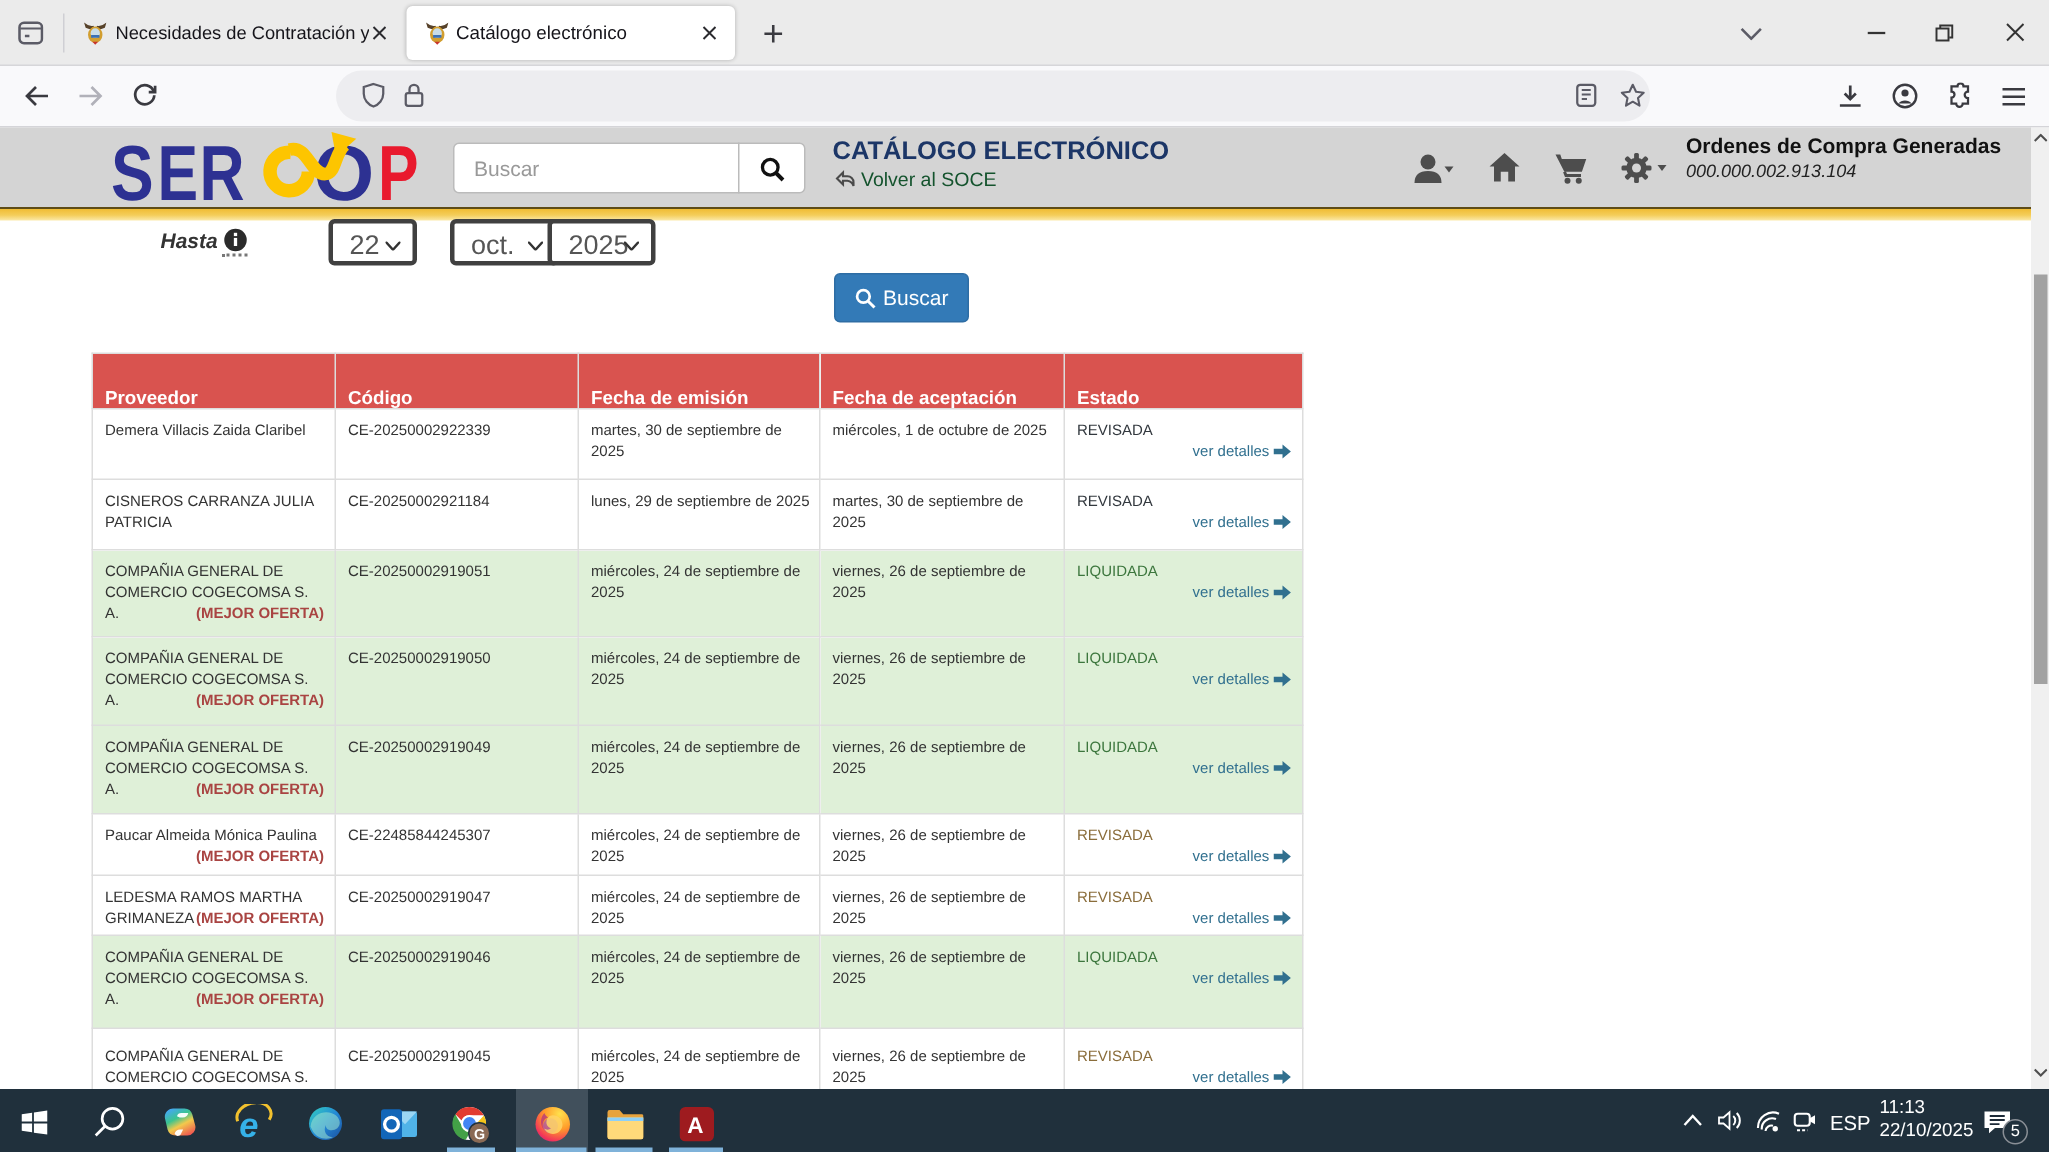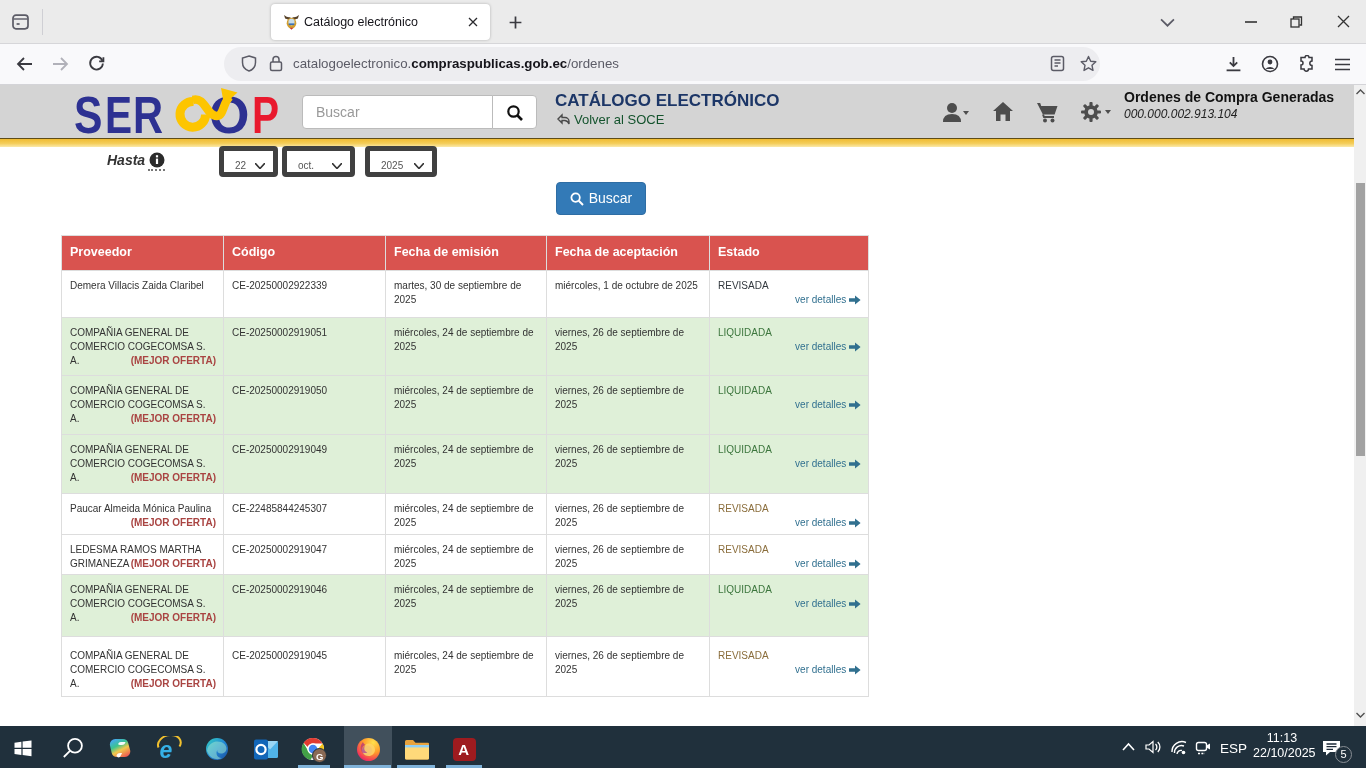--- a/index.html
+++ b/index.html
@@ -27,28 +27,28 @@
 #sbox { position:absolute; left:302px; top:10px; width:191px; height:34px; background:#fff; border:1px solid #bbb; border-radius:4px 0 0 4px; }
 #sbox span { position:absolute; left:13px; top:8px; color:#999; font-size:14px; }
 #sbtn { position:absolute; left:492px; top:10px; width:45px; height:34px; background:#fff; border:1px solid #bbb; border-radius:0 4px 4px 0; }
 #cattl { position:absolute; left:555px; top:6px; font-size:17px; font-weight:bold; color:#1c3667; }
 #volver { position:absolute; left:555px; top:27px; font-size:13px; color:#14532d; }
 #ordgen { position:absolute; left:1124px; top:4px; font-size:14px; font-weight:bold; color:#111; }
 #ordnum { position:absolute; left:1124px; top:22px; font-size:12px; color:#222;font-style:italic; }
 
 
 #hasta { position:absolute; left:107px; top:152px; font-size:14px; font-weight:bold; color:#333;font-style:italic; }
-.sel { position:absolute; top:146px; height:31px; background:#fff; border:5px solid #404040; border-radius:4px; font-size:10px; color:#555; line-height:29px; padding-left:11px; }
+.sel { position:absolute; top:146px; height:31px; background:#fff; border:3px solid #404040; border-radius:4px; font-size:18px; color:#555; line-height:29px; padding-left:11px; }
 .sel svg { position:absolute; right:8px; top:12px; }
 #buscar { position:absolute; left:556px; top:182px; width:90px; height:33px; background:#337ab7; border:1px solid #2e6da4; border-radius:4px; color:#fff; font-size:14px; line-height:31px; text-align:center; }
 
 
 #tbl { position:absolute; left:61px; top:235px; border-collapse:collapse; table-layout:fixed; width:807px; font-size:10px; color:#333; }
 #tbl td, #tbl th { border:1px solid #ddd; vertical-align:top; padding:8px 7px 0 8px; line-height:14px; overflow:hidden; }
-#tbl th { background:#d9534f; color:#fff; font-size:12.5px; text-align:left; font-weight:bold; padding-top:9px; }
+#tbl th { background:#d9534f; color:#fff; font-size:12.5px; text-align:left; font-weight:bold; padding-top:22px; }
 #tbl td.prov { text-align:left; }
 #tbl tr.g td { background:#dff0d8; }
 .mo { float:right; color:#a94442; font-weight:bold; }
 .liq { color:#3c763d; }
 .revw { color:#8a6d3b; }
 .revd { color:#32383e; }
 .vd { text-align:right; color:#31708f; margin-top:0; }
 .vd svg { vertical-align:-2px; }
 
 #tbl tr.r9 td { padding-top:12px; }
@@ -65,20 +65,33 @@
 </head>
 <body>
 
 <div id="tabbar">
   <svg class="abs" style="left:12px;top:14px" width="17" height="16" viewBox="0 0 17 16">
       <rect x="1" y="1.2" width="15" height="13.6" rx="3" fill="none" stroke="#5b5b66" stroke-width="1.7"></rect>
       <line x1="1.5" y1="5" x2="15.5" y2="5" stroke="#5b5b66" stroke-width="1.4"></line>
       <line x1="4.6" y1="10" x2="7.6" y2="10" stroke="#5b5b66" stroke-width="1.7"></line>
     </svg>
   <div class="tsep"></div>
+  <div id="tab1">
+    <svg class="abs" style="left:12px;top:10px" width="15" height="16" viewBox="0 0 14 15">
+        <path d="M0 1 Q3 3.6 5.8 3 L7 5 L8.2 3 Q11 3.6 14 1 L13 4.2 Q10 5.6 8.2 5.2 L5.8 5.2 Q4 5.6 1 4.2 Z" fill="#57422a"></path>
+        <ellipse cx="7" cy="8.6" rx="4.5" ry="5.1" fill="#d29e2f"></ellipse>
+        <ellipse cx="7" cy="7.6" rx="2.9" ry="3.1" fill="#c8dce8"></ellipse>
+        <path d="M4.4 8.8 h5.2 v1.6 h-5.2z" fill="#3a70b5"></path>
+        <path d="M5.2 13 L7 14.8 L8.8 13 Z" fill="#c8342c"></path>
+      </svg>
+    <div class="ttl">Necesidades de Contratación y</div>
+    <svg class="abs" style="left:203px;top:12px" width="12" height="12" viewBox="0 0 12 12">
+        <path d="M2 2 L10 10 M10 2 L2 10" stroke="#2a2a2e" stroke-width="1.3"></path>
+      </svg>
+  </div>
   <div id="tab2">
     <svg class="abs" style="left:13px;top:10px" width="15" height="16" viewBox="0 0 14 15">
         <path d="M0 1 Q3 3.6 5.8 3 L7 5 L8.2 3 Q11 3.6 14 1 L13 4.2 Q10 5.6 8.2 5.2 L5.8 5.2 Q4 5.6 1 4.2 Z" fill="#57422a"></path>
         <ellipse cx="7" cy="8.6" rx="4.5" ry="5.1" fill="#d29e2f"></ellipse>
         <ellipse cx="7" cy="7.6" rx="2.9" ry="3.1" fill="#c8dce8"></ellipse>
         <path d="M4.4 8.8 h5.2 v1.6 h-5.2z" fill="#3a70b5"></path>
         <path d="M5.2 13 L7 14.8 L8.8 13 Z" fill="#c8342c"></path>
       </svg>
     <div class="ttl">Catálogo electrónico</div>
     <svg class="abs" style="left:196px;top:12px" width="12" height="12" viewBox="0 0 12 12">
@@ -115,21 +128,20 @@
       <path d="M14.5 2 V6 H10.5" fill="none" stroke="#3a3a40" stroke-width="1.7"></path>
     </svg>
   <div id="urlbar">
     <svg class="abs" style="left:17px;top:8px" width="16" height="17" viewBox="0 0 16 17">
         <path d="M8 1 L14.5 3 V7.5 C14.5 11.5 11.5 14.8 8 16 C4.5 14.8 1.5 11.5 1.5 7.5 V3 Z" fill="none" stroke="#5b5b66" stroke-width="1.5"></path>
       </svg>
     <svg class="abs" style="left:45px;top:8px" width="14" height="17" viewBox="0 0 14 17">
         <rect x="1.5" y="7" width="11" height="8.5" rx="1.5" fill="none" stroke="#5b5b66" stroke-width="1.5"></rect>
         <path d="M4 7 V4.5 A3 3 0 0 1 10 4.5 V7" fill="none" stroke="#5b5b66" stroke-width="1.5"></path>
       </svg>
-    <div id="urltxt">catalogoelectronico.<b>compraspublicas.gob.ec</b>/ordenes</div>
     <svg class="abs" style="left:826px;top:8px" width="15" height="17" viewBox="0 0 15 17">
         <rect x="1.5" y="1.5" width="12" height="14" rx="2" fill="none" stroke="#5b5b66" stroke-width="1.5"></rect>
         <path d="M4.5 5 H10.5 M4.5 8 H10.5 M4.5 11 H8" stroke="#5b5b66" stroke-width="1.3"></path>
       </svg>
     <svg class="abs" style="left:856px;top:8px" width="17" height="17" viewBox="0 0 17 17">
         <path d="M8.5 1.5 L10.7 6.2 L15.8 6.8 L12 10.3 L13 15.4 L8.5 12.8 L4 15.4 L5 10.3 L1.2 6.8 L6.3 6.2 Z" fill="none" stroke="#5b5b66" stroke-width="1.4" stroke-linejoin="round"></path>
       </svg>
   </div>
   <svg class="abs" style="left:1225px;top:12px" width="17" height="17" viewBox="0 0 16 16">
       <path d="M8 1 V9 M4.5 6 L8 9.5 L11.5 6" fill="none" stroke="#3a3a40" stroke-width="1.7"></path>
@@ -210,21 +222,21 @@
 
 <div id="hasta">Hasta&nbsp;<svg style="vertical-align:-3px" width="16" height="16" viewBox="0 0 16 16">
       <circle cx="8" cy="8" r="7.5" fill="#2b2b2b"></circle>
       <rect x="6.9" y="6.6" width="2.2" height="5.4" fill="#fff"></rect>
       <rect x="6.9" y="3.2" width="2.2" height="2.2" fill="#fff"></rect>
     </svg></div>
 <div class="abs" style="left:148px;top:169px;width:17px;border-bottom:2px dotted #777"></div>
 <div class="sel" style="left:219px;width:59px">22<svg width="10" height="6" viewBox="0 0 10 6">
       <path d="M0 0 L5 5.5 L10 0" fill="none" stroke="#333" stroke-width="1.6"></path>
     </svg></div>
-<div class="sel" style="left:282px;width:73px">oct.<svg width="10" height="6" viewBox="0 0 10 6">
+<div class="sel" style="left:300px;width:73px">oct.<svg width="10" height="6" viewBox="0 0 10 6">
       <path d="M0 0 L5 5.5 L10 0" fill="none" stroke="#333" stroke-width="1.6"></path>
     </svg></div>
 <div class="sel" style="left:365px;width:72px">2025<svg width="10" height="6" viewBox="0 0 10 6">
       <path d="M0 0 L5 5.5 L10 0" fill="none" stroke="#333" stroke-width="1.6"></path>
     </svg></div>
 <div id="buscar"><svg style="vertical-align:-2.5px;margin-right:5px" width="14" height="14" viewBox="0 0 14 14">
       <circle cx="5.6" cy="5.6" r="4.2" fill="none" stroke="#fff" stroke-width="1.8"></circle>
       <line x1="8.8" y1="8.8" x2="13" y2="13" stroke="#fff" stroke-width="2"></line>
     </svg>Buscar</div>
 
@@ -246,20 +258,29 @@
       </tr>
 <tr style="height:47px">
         <td class="prov">Demera Villacis Zaida Claribel</td>
         <td>CE-20250002922339</td>
         <td>martes, 30 de septiembre de 2025</td>
         <td>miércoles, 1 de octubre de 2025</td>
         <td><span class="revd">REVISADA</span><div class="vd">ver detalles <svg width="12" height="10" viewBox="0 0 12 10">
               <path d="M0 3.2 H6 V0.4 L11.6 5 L6 9.6 V6.8 H0 Z" fill="#31708f"></path>
             </svg></div></td>
       </tr>
+<tr style="height:47px">
+        <td class="prov">CISNEROS CARRANZA JULIA PATRICIA</td>
+        <td>CE-20250002921184</td>
+        <td style="white-space:nowrap">lunes, 29 de septiembre de 2025</td>
+        <td>martes, 30 de septiembre de 2025</td>
+        <td><span class="revd">REVISADA</span><div class="vd">ver detalles <svg width="12" height="10" viewBox="0 0 12 10">
+              <path d="M0 3.2 H6 V0.4 L11.6 5 L6 9.6 V6.8 H0 Z" fill="#31708f"></path>
+            </svg></div></td>
+      </tr>
 <tr class="g" style="height:58px">
         <td class="prov">COMPAÑIA GENERAL DE COMERCIO COGECOMSA S. A. <span class="mo">(MEJOR OFERTA)</span></td>
         <td>CE-20250002919051</td>
         <td>miércoles, 24 de septiembre de 2025</td>
         <td>viernes, 26 de septiembre de 2025</td>
         <td><span class="liq">LIQUIDADA</span><div class="vd">ver detalles <svg width="12" height="10" viewBox="0 0 12 10">
               <path d="M0 3.2 H6 V0.4 L11.6 5 L6 9.6 V6.8 H0 Z" fill="#31708f"></path>
             </svg></div></td>
       </tr>
 <tr class="g" style="height:59px">
@@ -434,21 +455,21 @@
       <path d="M2 12 a10 10 0 0 1 14 -9.5 M4.5 13 a7 7 0 0 1 9.5 -7 M7 14 a4 4 0 0 1 5 -3.5" fill="none" stroke="#fff" stroke-width="1.4"></path>
       <circle cx="13.5" cy="12.5" r="1.8" fill="#fff"></circle>
     </svg>
   <svg class="abs" style="left:1194px;top:740px" width="17" height="15" viewBox="0 0 17 15">
       <rect x="2.5" y="2.5" width="10" height="8" rx="2" fill="none" stroke="#fff" stroke-width="1.4"></rect>
       <path d="M12.5 5.5 L16 3.5 V9.5 L12.5 7.5" fill="#fff"></path>
       <path d="M4 13.5 H11" stroke="#fff" stroke-width="1.4" stroke-dasharray="2 1.4"></path>
     </svg>
   <div class="tray" style="left:1220px;top:741px;font-size:13.5px">ESP</div>
   <div class="tray" style="left:1253px;top:731px;width:58px;font-size:12.5px;line-height:15px">
-      <div style="text-align:center">11:13</div>
+      <div style="text-align:left">11:13</div>
       <div style="text-align:center">22/10/2025</div>
     </div>
   <svg class="abs" style="left:1322px;top:740px" width="19" height="16" viewBox="0 0 19 16">
       <path d="M1 1 H18 V12 H8 L4 15.5 V12 H1 Z" fill="#fff"></path>
       <path d="M4.5 4 H14.5 M4.5 6.7 H14.5 M4.5 9.4 H11" stroke="#1d2a38" stroke-width="1.3"></path>
     </svg>
   <div class="abs" style="left:1335px;top:746px;width:17px;height:17px;border-radius:50%;background:#20303c;border:1.5px solid #8a8f96;color:#fff;font-size:11px;text-align:center;line-height:14px">5</div>
 </div>
 
 </body></html>

